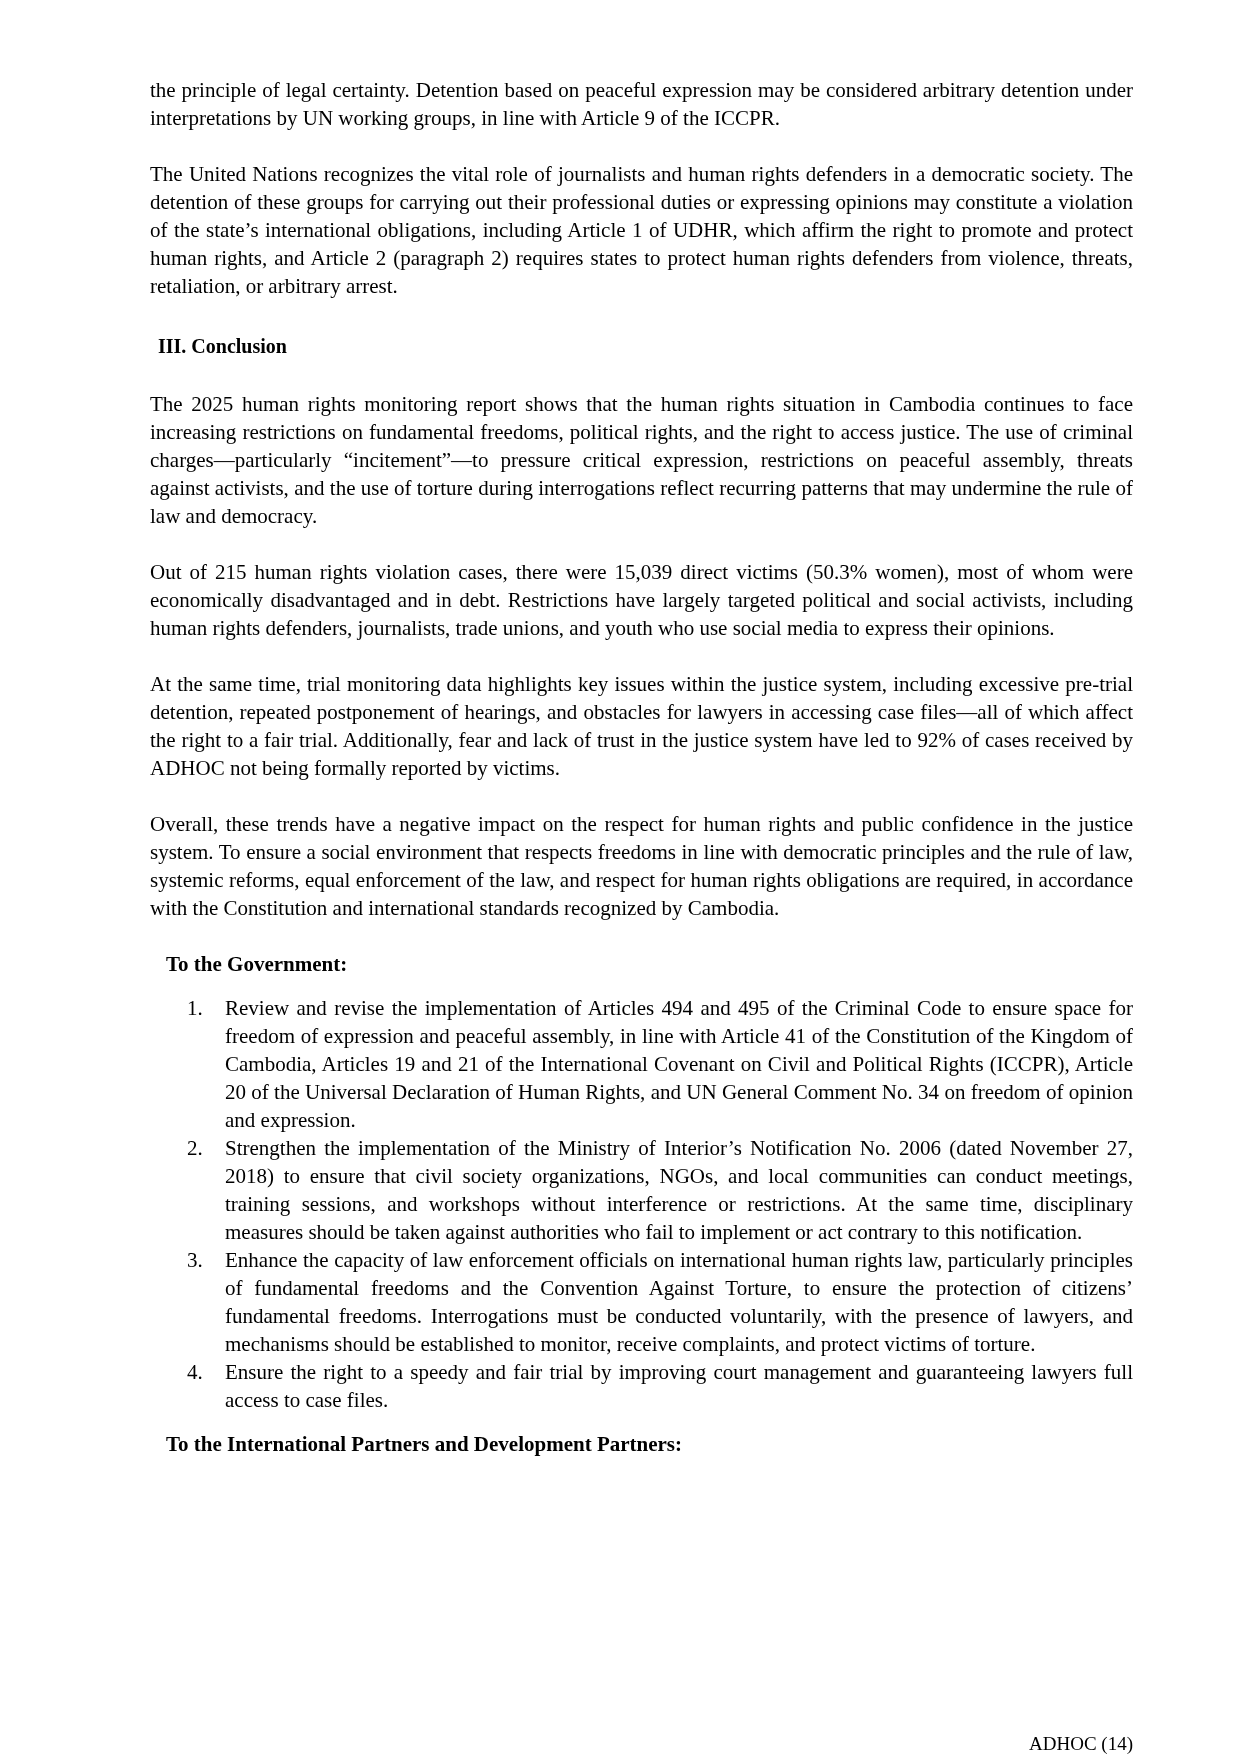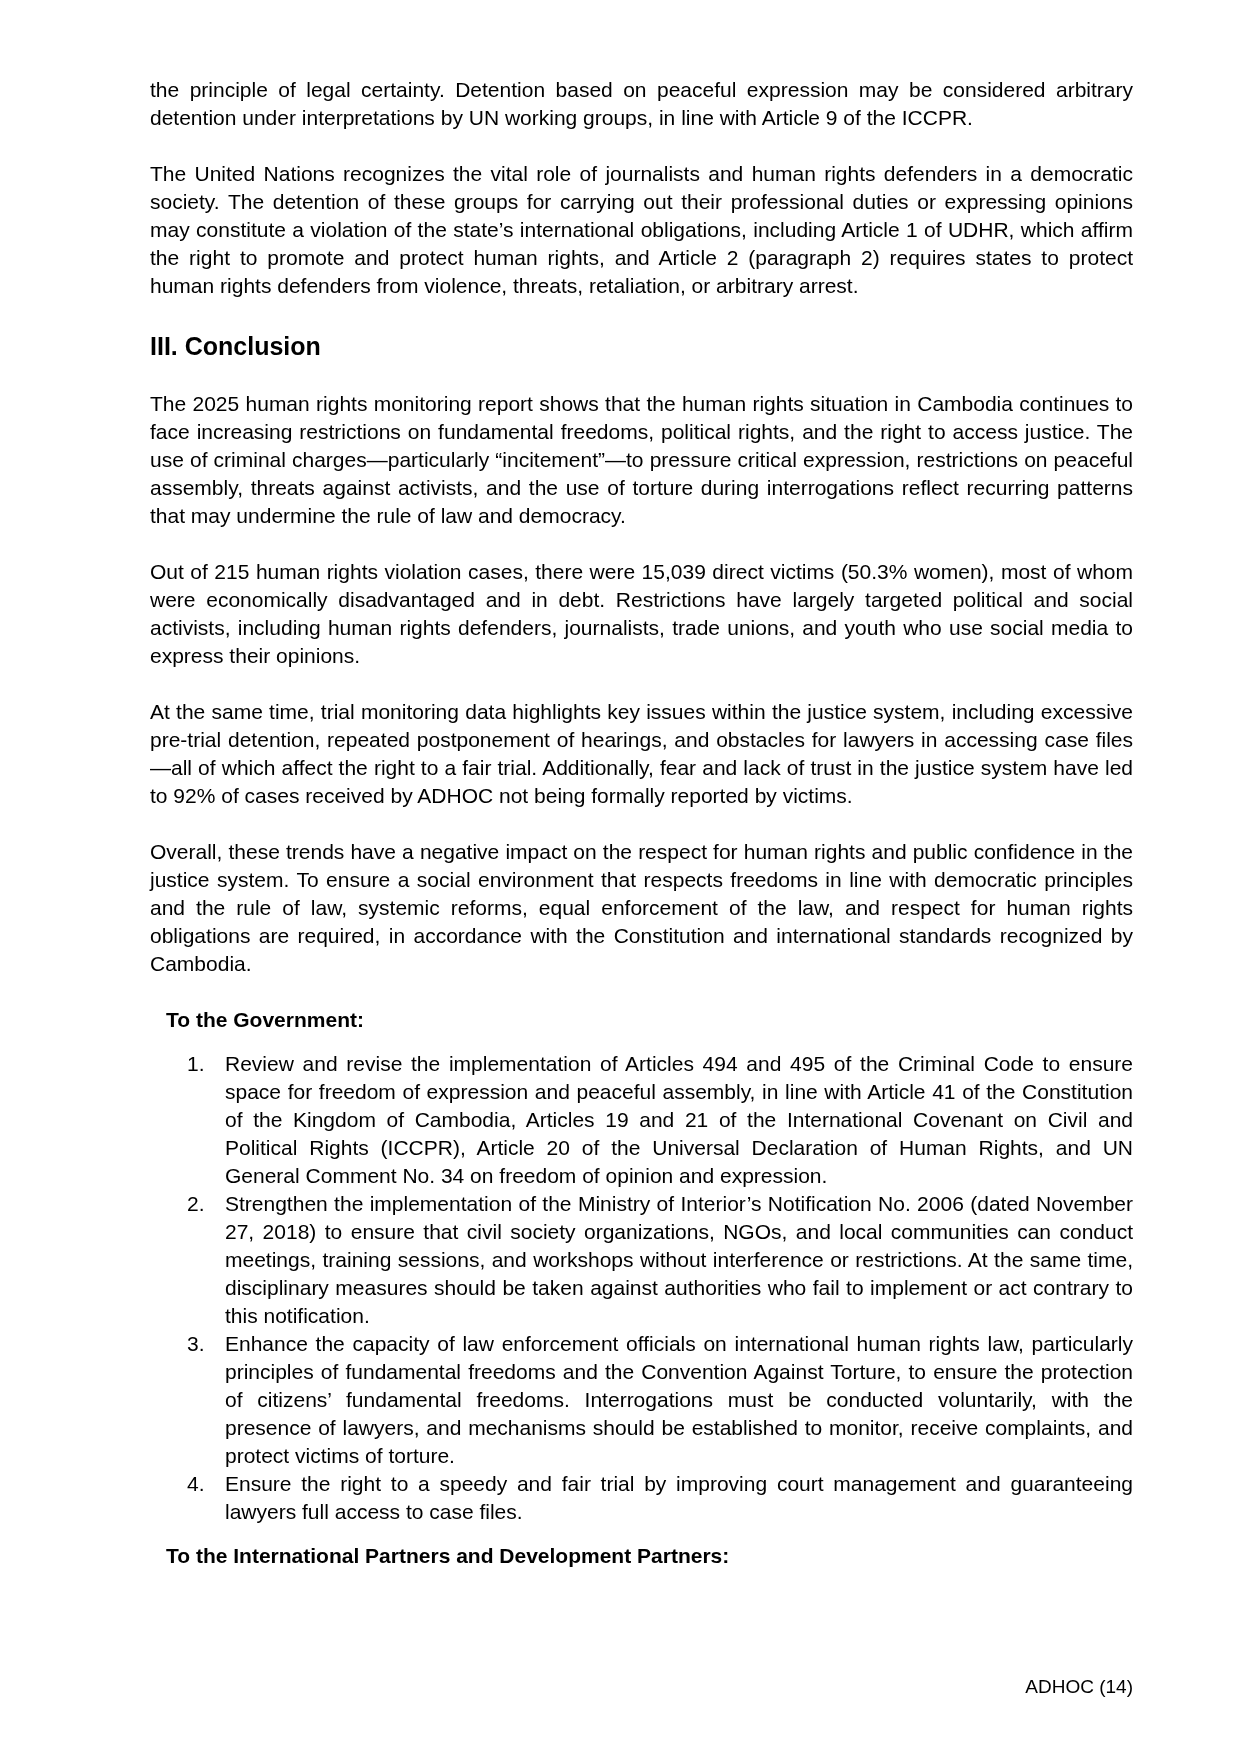--- a/index.html
+++ b/index.html
@@ -5,41 +5,41 @@
   html, body {
     margin: 0;
     padding: 0;
     background: #ffffff;
   }
   .page {
     position: relative;
     width: 1241px;
     height: 1755px;
     background: #ffffff;
-    font-family: Liberation Sans, sans-serif;
+    font-family: Liberation Serif, serif;
     color: #000000;
     overflow: hidden;
   }
   .content {
     position: absolute;
     left: 150px;
     top: 76px;
     width: 983px;
   }
   .para {
     font-size: 21px;
     line-height: 28px;
     text-align: justify;
     margin: 0 0 28px 0;
   }
   .h-section {
-    font-size: 25px;
+    font-size: 20px;
     line-height: 36px;
     font-weight: bold;
-    margin: 0 0 26px 0;
+    margin: 0 0 26px 8px;
   }
   .h-sub {
     font-size: 21px;
     line-height: 28px;
     font-weight: bold;
     text-align: left;
     margin: 16px;
   }
   .num-item {
     position: relative;
@@ -50,21 +50,21 @@
     margin: 0;
   }
   .num-label {
     position: absolute;
     left: 37px;
     top: 0;
     text-align: left;
   }
   .footer {
     position: absolute;
-    top: 1674px;
+    top: 1731px;
     right: 108px;
     font-size: 19px;
     line-height: 25px;
     text-align: right;
   }
 </style>
 </head>
 <body>
 
 <div class="page">

